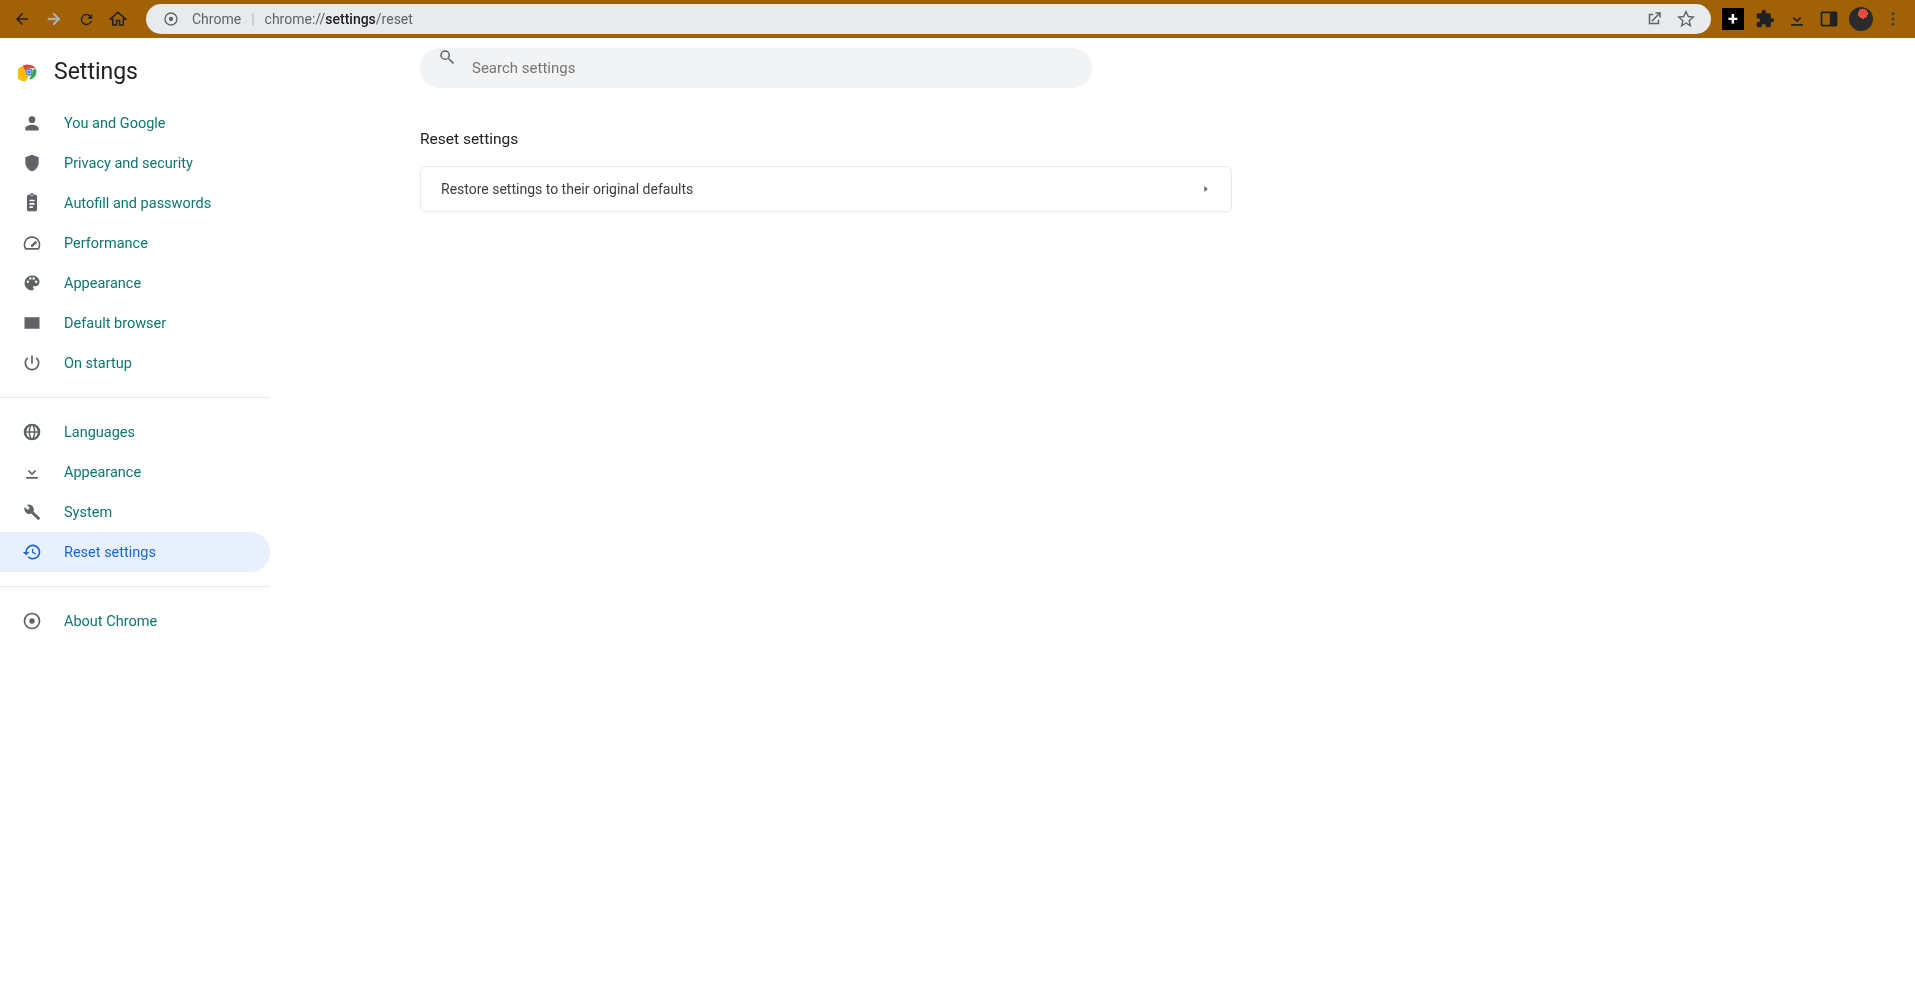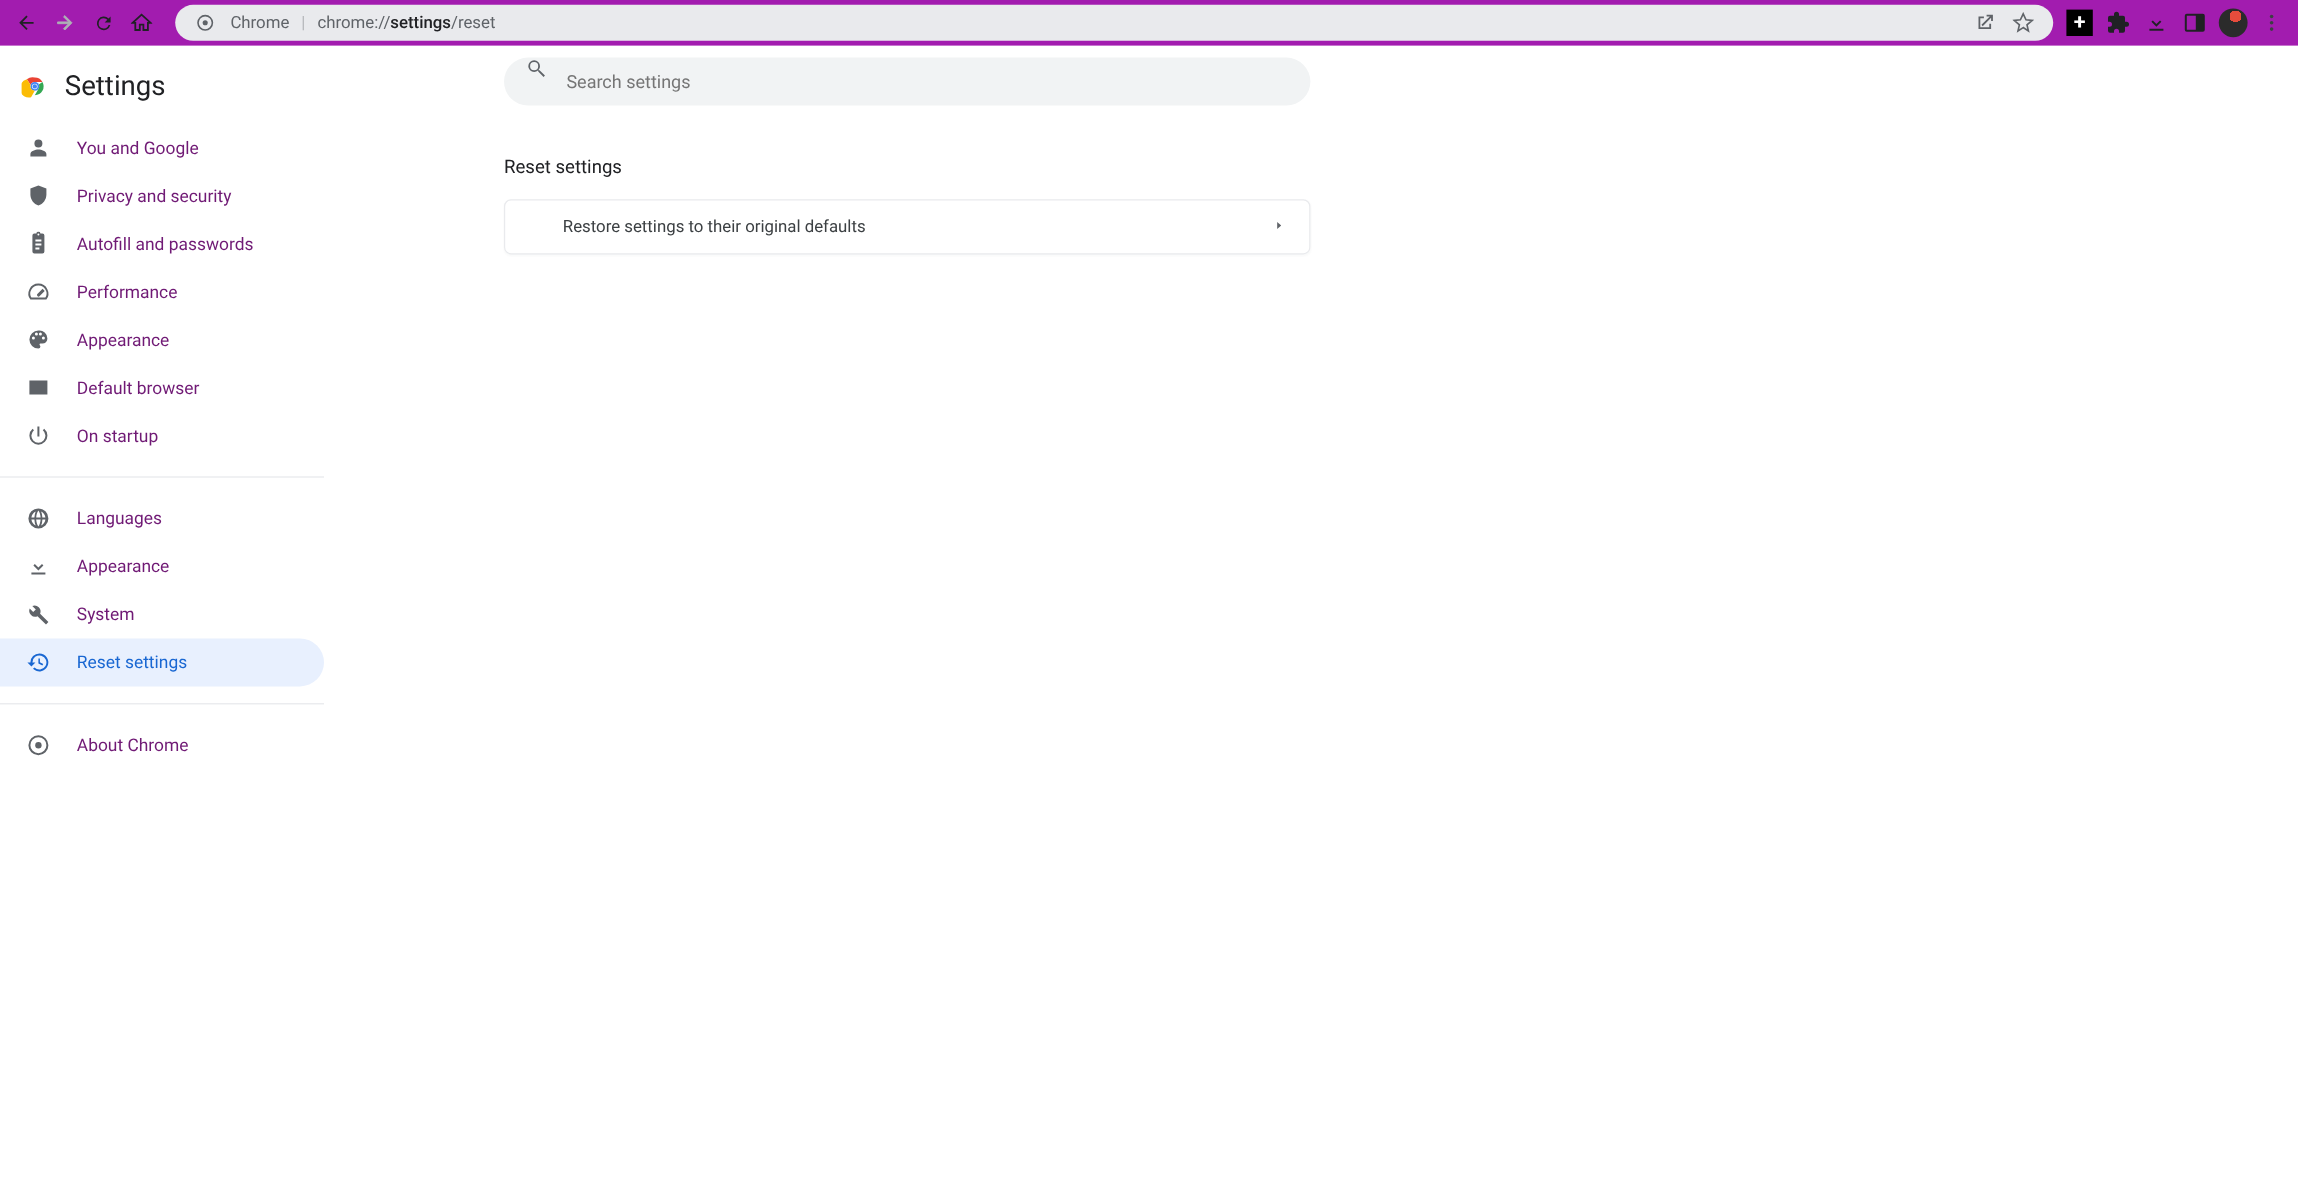--- a/index.html
+++ b/index.html
@@ -1,52 +1,52 @@
 <!DOCTYPE html>
 <html><head>
 <meta charset="utf-8">
 <style>
   * { margin:0; padding:0; box-sizing:border-box; font-family:"Segoe UI",Roboto,Arial,sans-serif; }
   body { background:#fff; color:#202124; width:1915px; height:997px; overflow:hidden; }
 
   
-  .toolbar { height:38px; display:flex; align-items:center; padding:0 8px; gap:4px; background:#a21caf; }
+  .toolbar { height:38px; display:flex; align-items:center; padding:0 8px; gap:4px; background:#a16207; }
   .tb-btn { width:28px; height:28px; display:flex; align-items:center; justify-content:center; border-radius:50%; cursor:pointer; }
   .tb-btn.disabled svg * { stroke:#aeb1b5; fill:#aeb1b5; }
   .omnibox { flex:1; height:30px; margin:0 4px 0 10px; background:#e9eaed; border-radius:15px; display:flex; align-items:center; padding:0 14px; gap:10px; font-size:14px; color:#5f6368; }
   .omni-sep { color:#b5b7bb; }
   .omni-url b { color:#202124; font-weight:500; }
   .tb-right { display:flex; align-items:center; gap:4px; }
   .omni-icon { display:flex; align-items:center; justify-content:center; width:22px; height:22px; }
   .avatar { width:24px; height:24px; border-radius:50%; background:radial-gradient(circle at 58% 28%,#e74c3c 0 22%,#2b2b2b 22% 100%); }
   .sq-black { width:22px; height:22px; background:#000; display:flex; align-items:center; justify-content:center; color:#fff; font-weight:bold; font-size:18px; line-height:1; }
 
   
   .page { position:absolute; top:38px; bottom:0; left:0; right:0; display:flex; }
   .sidebar { width:270px; padding-top:14px; }
   .sb-header { display:flex; align-items:center; gap:14px; padding:6px 12px 18px 18px; }
   .sb-title { font-size:23px; color:#202124; font-weight:400; }
   .chrome-logo { width:22px; height:22px; }
   .sb-list { list-style:none; padding:0; }
-  .sb-item { display:flex; align-items:center; gap:22px; height:40px; padding:0 18px 0 22px; font-size:14.5px; color:#701a75; cursor:pointer; border-radius:0 20px 20px 0; }
+  .sb-item { display:flex; align-items:center; gap:22px; height:40px; padding:0 18px 0 22px; font-size:14.5px; color:#0f766e; cursor:pointer; border-radius:0 20px 20px 0; }
   .sb-item.active { background:#e8f0fe; color:#1967d2; }
   .sb-item.active svg * { fill:#1967d2; }
   .sb-icon { width:20px; height:20px; display:flex; align-items:center; justify-content:center; flex:none; }
   .sb-icon svg * { fill:#5f6368; }
   .sb-divider { height:1px; background:#e6e8eb; margin:14px 0 14px 0; }
   .sb-launch { margin-left:12px; }
 
   
   .main { flex:1; display:flex; flex-direction:column; align-items:flex-start; padding-top:10px; }
   .searchwrap { width:672px; margin-left:150px; }
   .searchbar { height:40px; width:100%; background:#f1f3f4; border-radius:20px; display:flex; padding:0 18px; gap:16px; }
   .searchbar svg * { fill:#5f6368; }
   .searchbar input { flex:1; border:none; background:transparent; font-size:15px; outline:none; color:#202124; }
   .section-title { margin:42px 0 18px 150px; font-size:15.5px; color:#202124; font-weight:400; }
-  .card { width:672px; margin-left:150px; border:1px solid #e9eaed; border-radius:6px; background:#fff; box-shadow:0 1px 2px rgba(60,64,67,.04);padding-left:28px; }
+  .card { width:812px; margin-left:150px; border:1px solid #e9eaed; border-radius:6px; background:#fff; box-shadow:0 1px 2px rgba(60,64,67,.04); }
   .card-row { display:flex; align-items:center; justify-content:space-between; padding:14px 20px; cursor:pointer; font-size:14px; color:#3c4043; }
   .arrow svg * { fill:#5f6368; }
 </style>
 </head>
 <body>
 
 <div class="toolbar">
   <div class="tb-btn">
     <svg width="18" height="18" viewBox="0 0 24 24">
         <path d="M20 11H7.83l5.59-5.59L12 4l-8 8 8 8 1.41-1.41L7.83 13H20z" fill="#202124"></path>

